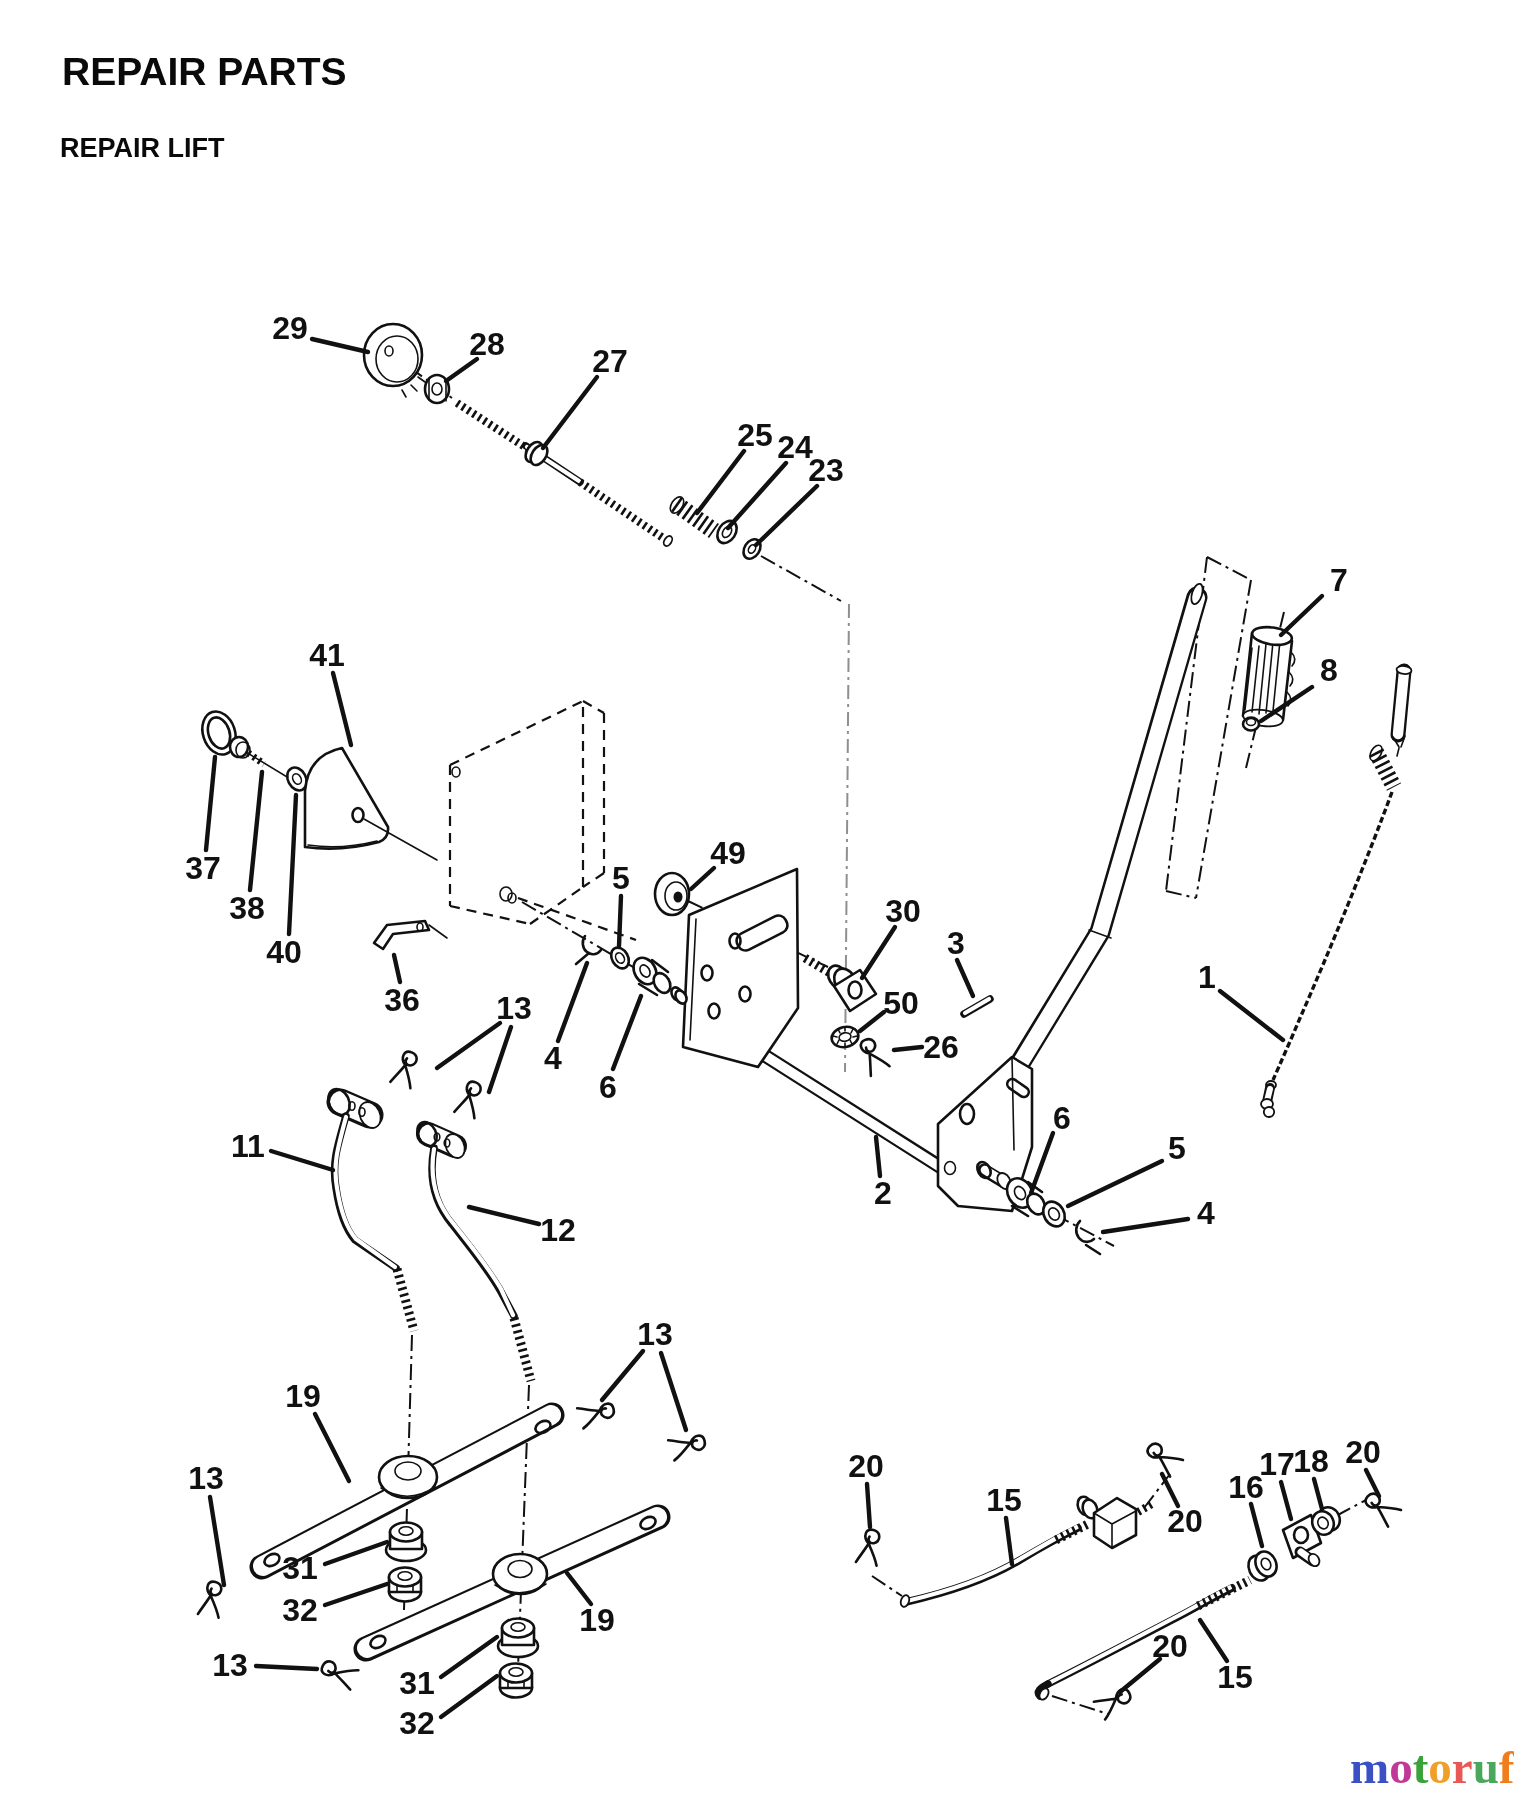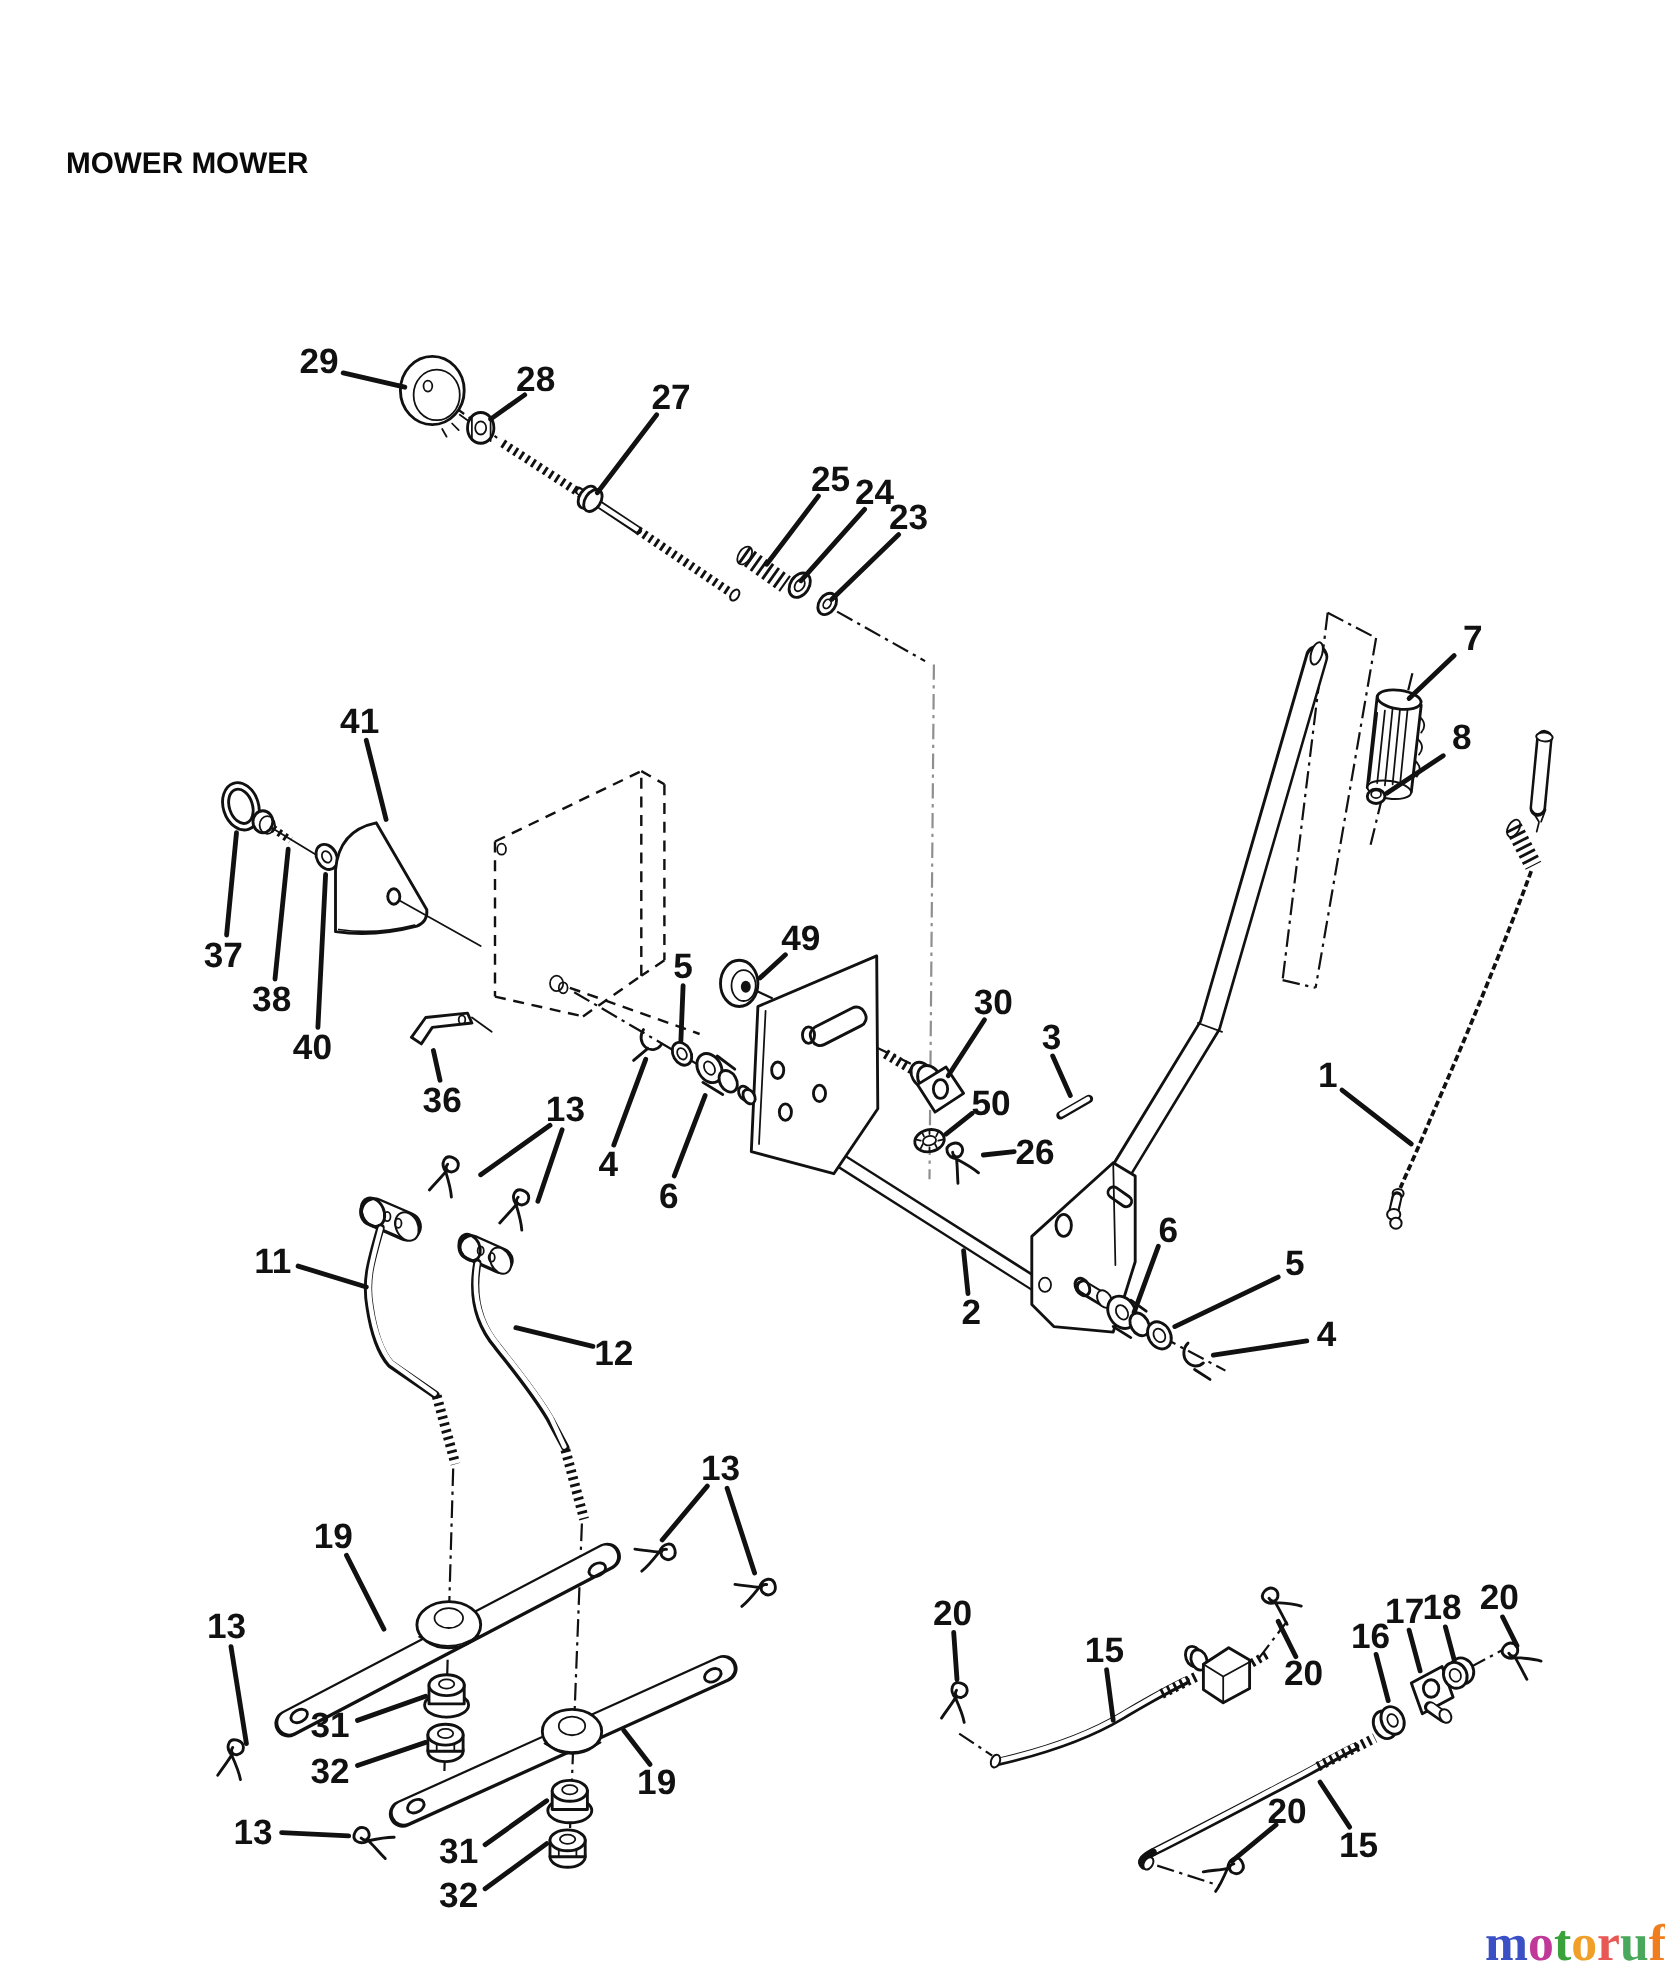--- a/index.html
+++ b/index.html
@@ -25,21 +25,22 @@
   .pleader{stroke:#111;stroke-width:4.4;stroke-linecap:round}
   .wm{position:absolute;left:1350px;top:1744px;display:flex;align-items:flex-end;
       font-family:"Liberation Serif",serif;font-weight:bold;white-space:nowrap;}
   .wm .l{font-size:47px;line-height:1;}
 </style>
 </head>
 <body>
 
 <div class="page">
 
-  <div class="hdr-sec">MOWER MOWER</div>
+  <div class="hdr-title">REPAIR PARTS</div>
+  <div class="hdr-sec">REPAIR LIFT</div>
 
   <svg class="diagram" width="1514" height="1800" viewBox="0 0 1514 1800">
     <defs>
       <path id="hairpin" d="M-14,16 C-9,6 -6,1 -4,-4 C-11,-10 -9,-19 -1,-18 C7,-17 8,-8 1,-5 C-3,-4 -6,-7 -4,-11 M-4,-4 C1,4 5,11 7,17"></path>
     </defs>
 
     <g>
       <path class="dash" d="M450,765 L583,701"></path>
       <path class="dash" d="M450,765 L450,906"></path>
       <path class="dash" d="M450,906 L530,924"></path>

